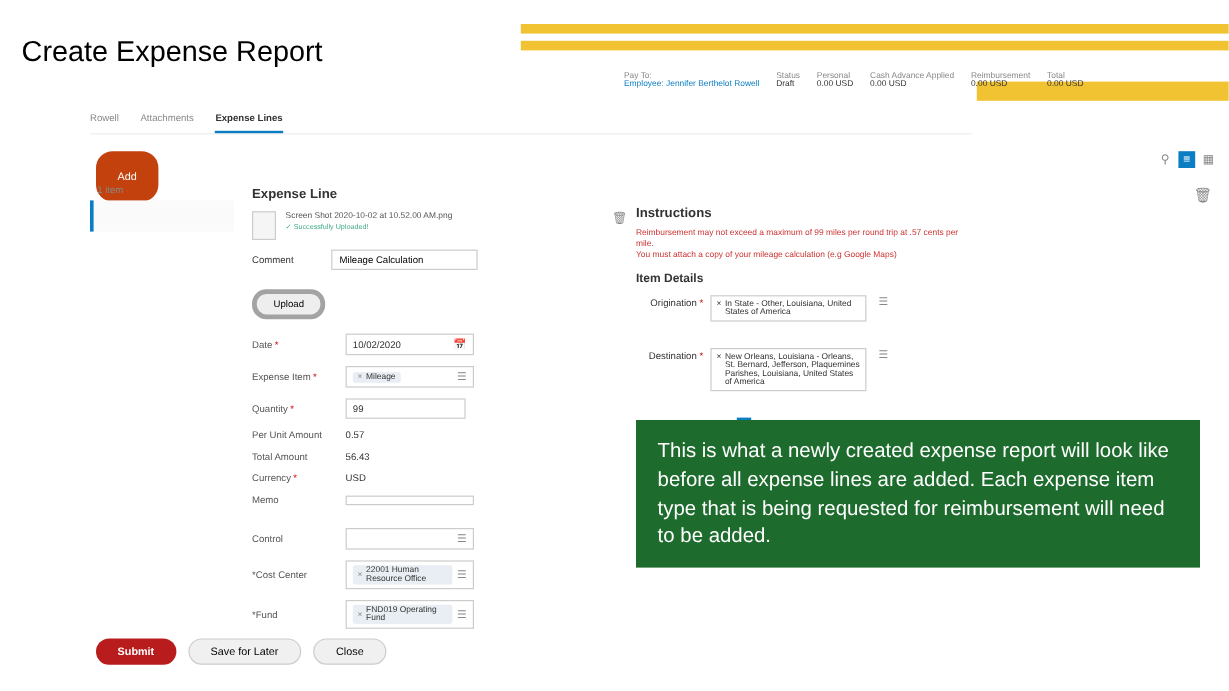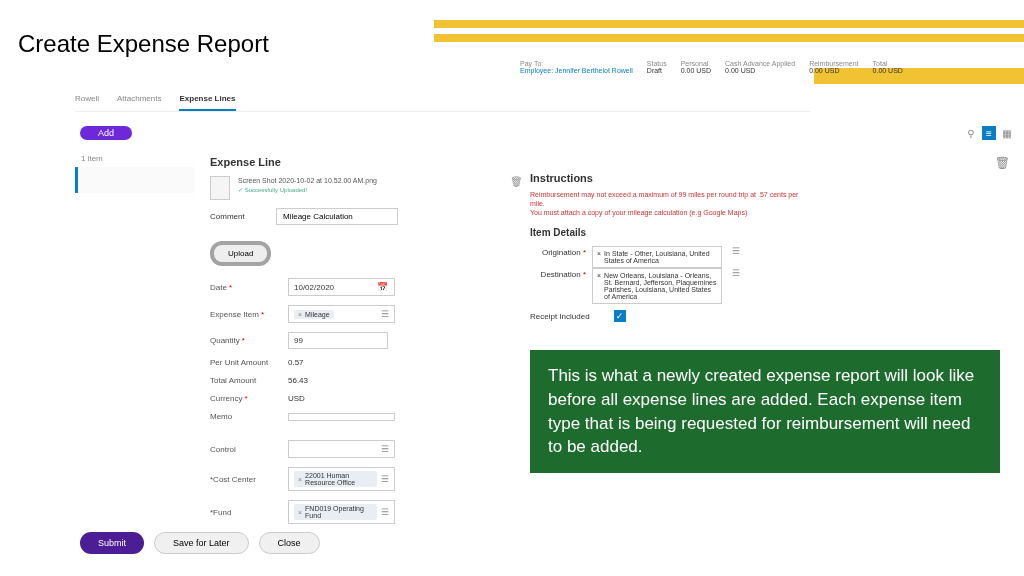--- a/index.html
+++ b/index.html
@@ -11,21 +11,21 @@
 .bar3 { position: absolute; width: 210px; height: 16px; background: #f1c232; right: 0; top: 68px; }
 .title { position: absolute; left: 18px; top: 30px; font-size: 24px; color: #000; font-weight: 400; }
 .summary { position: absolute; left: 520px; top: 60px; font-size: 7px; display: flex; gap: 14px; color: #888; }
 .summary .col { text-align: left; }
 .summary .col .lbl { color: #888; display: block; }
 .summary .col .val { color: #333; }
 .summary .col .val.link { color: #0a7ec2; }
 .tabs { position: absolute; left: 75px; top: 94px; display: flex; gap: 18px; font-size: 8px; color: #888; border-bottom: 1px solid #eee; width: 735px; }
 .tab { padding-bottom: 6px; }
 .tab.active { color: #333; border-bottom: 2px solid #0a7ec2; font-weight: 600; }
-.add-btn { position: absolute; left: 80px; top: 126px; background: #6d28d9; color: #fff; border-radius: 14px; padding: 2px 18px; font-size: 9px; border: none; }
+.add-btn { position: absolute; left: 80px; top: 126px; background: #c2410c; color: #fff; border-radius: 14px; padding: 16px 18px; font-size: 9px; border: none; }
 .view-ctrls { position: absolute; right: 10px; top: 126px; display: flex; gap: 4px; align-items: center; }
 .view-ctrls .ic { width: 14px; height: 14px; display: flex; align-items: center; justify-content: center; font-size: 10px; color: #888; }
 .view-ctrls .ic.active { background: #0a7ec2; color: #fff; }
 .itemlist { position: absolute; left: 75px; top: 150px; width: 120px; }
 .itemlist .cnt { font-size: 8px; color: #888; padding: 4px 6px; }
 .itemlist .row { border-left: 3px solid #0a7ec2; height: 26px; background: #fafafa; }
 .form-area { position: absolute; left: 210px; top: 156px; width: 310px; }
 .form-area h3 { font-size: 11px; font-weight: 700; margin-bottom: 8px; }
 .attach { display: flex; align-items: flex-start; gap: 8px; margin-bottom: 6px; }
 .attach .thumb { width: 20px; height: 24px; border: 1px solid #ccc; background: #f5f5f5; }
@@ -42,34 +42,34 @@
 .field .inp.wide { width: 107px; justify-content: space-between; }
 .field .val { font-size: 8px; color: #333; }
 .chip { background: #e8eef3; border-radius: 2px; padding: 1px 4px; font-size: 7px; display: inline-flex; align-items: center; gap: 3px; }
 .chip .x { font-size: 7px; color: #888; }
 .menuic { color: #888; font-size: 9px; }
 .calic { color: #888; font-size: 9px; }
 .right-col { position: absolute; left: 530px; top: 172px; width: 280px; }
 .right-col h3 { font-size: 11px; font-weight: 700; margin-bottom: 6px; }
 .warn { font-size: 7px; color: #c33; margin-bottom: 10px; line-height: 1.3; }
 .right-col h4 { font-size: 10px; font-weight: 700; margin-bottom: 8px; }
-.dfield { display: flex; align-items: flex-start; margin-bottom: 0; gap: 6px; }
+.dfield { display: flex; align-items: flex-start; margin-bottom: 22px; gap: 6px; }
 .dfield .lbl { width: 56px; font-size: 8px; text-align: right; padding-top: 2px; }
 .dfield .req { color: #c00; }
 .dfield .box { border: 1px solid #ccc; padding: 3px 4px; width: 130px; font-size: 7px; display: flex; gap: 3px; align-items: flex-start; }
 .dfield .menuic2 { color: #888; font-size: 9px; margin-left: 4px; }
 .chk-row { display: flex; align-items: center; gap: 24px; margin-top: 6px; }
 .chk-row .lbl { font-size: 8px; }
 .chk { width: 12px; height: 12px; background: #0a7ec2; color: #fff; display: flex; align-items: center; justify-content: center; font-size: 9px; }
 .del-ic { position: absolute; right: 14px; top: 156px; color: #888; font-size: 12px; }
 .del-ic2 { position: absolute; left: 510px; top: 176px; color: #888; font-size: 10px; }
 .callout { position: absolute; left: 530px; top: 350px; width: 470px; background: #1e6b2e; color: #fff; padding: 14px 18px; font-size: 17px; line-height: 1.4; }
 .footer { position: absolute; left: 80px; top: 532px; display: flex; gap: 10px; }
 .footer .btn { border-radius: 14px; padding: 5px 18px; font-size: 9px; border: 1px solid #ccc; background: #f0f0f0; }
-.footer .btn.primary { background: #4c1d95; color: #fff; border: none; }
+.footer .btn.primary { background: #b91c1c; color: #fff; border: none; font-weight: bold; }
 </style>
 </head>
 <body>
 
 <div class="header-bars">
   <div class="bar bar1"></div>
   <div class="bar bar2"></div>
 </div>
 <div class="bar3"></div>
 

